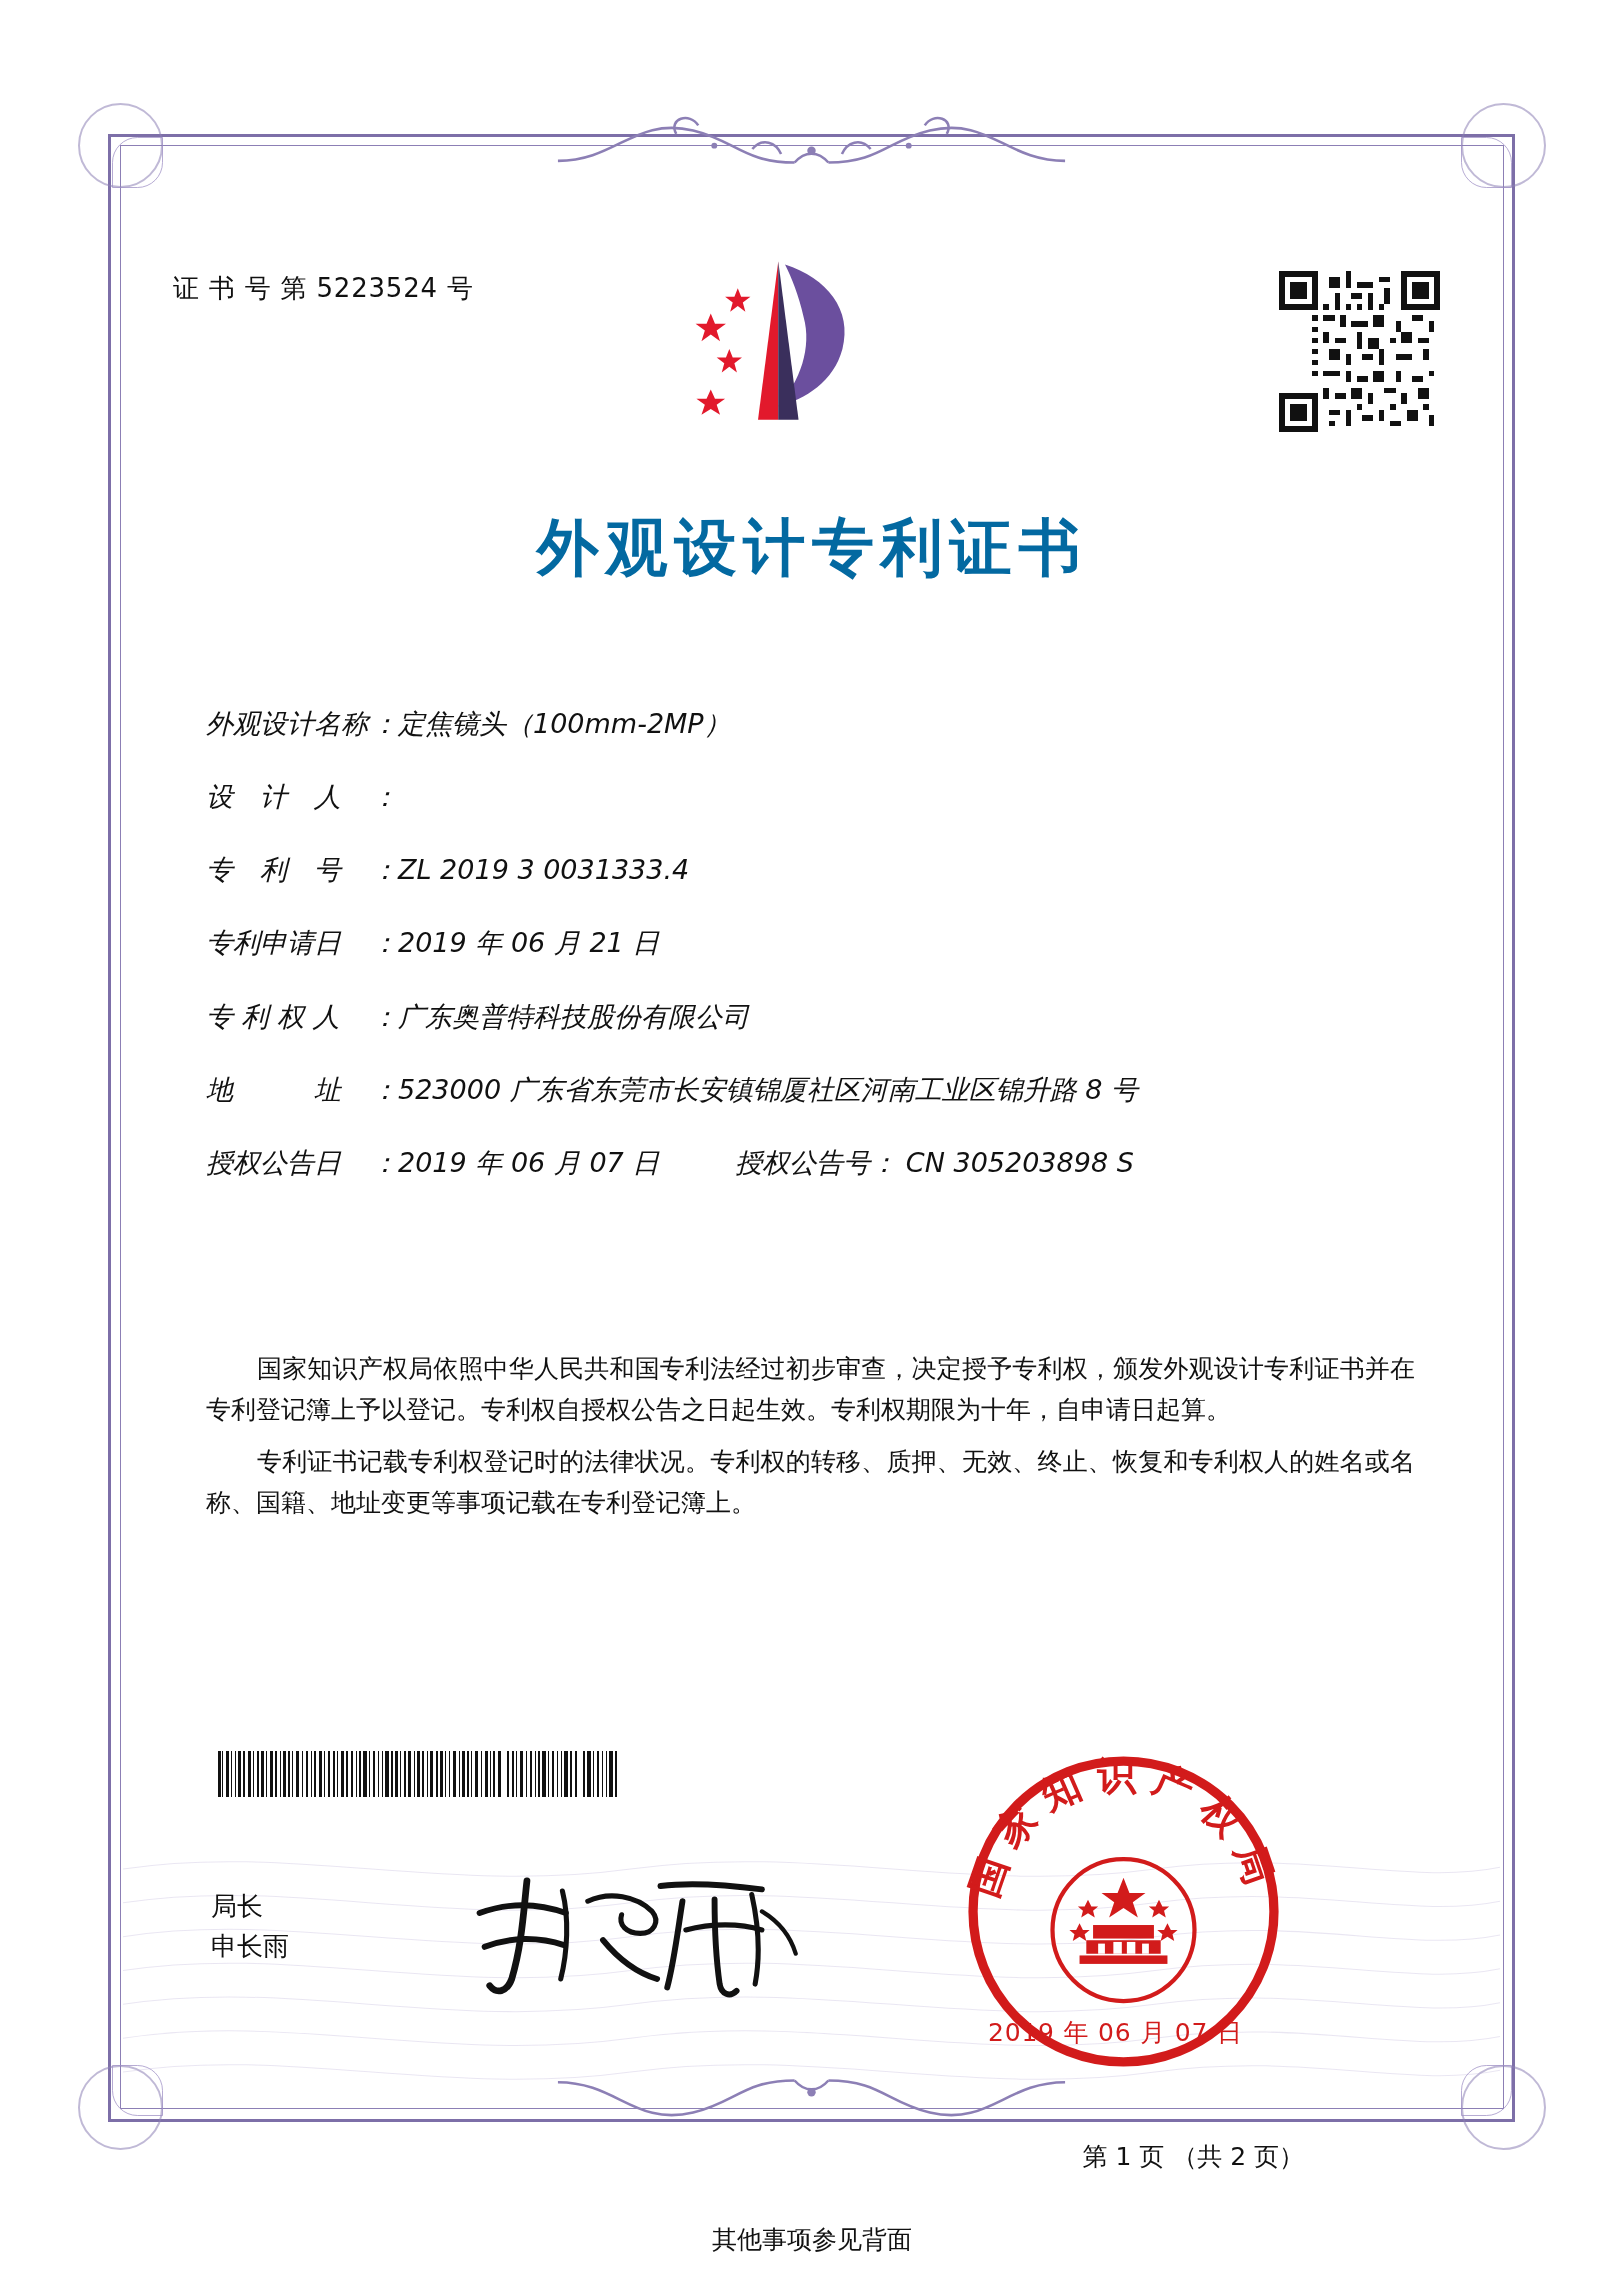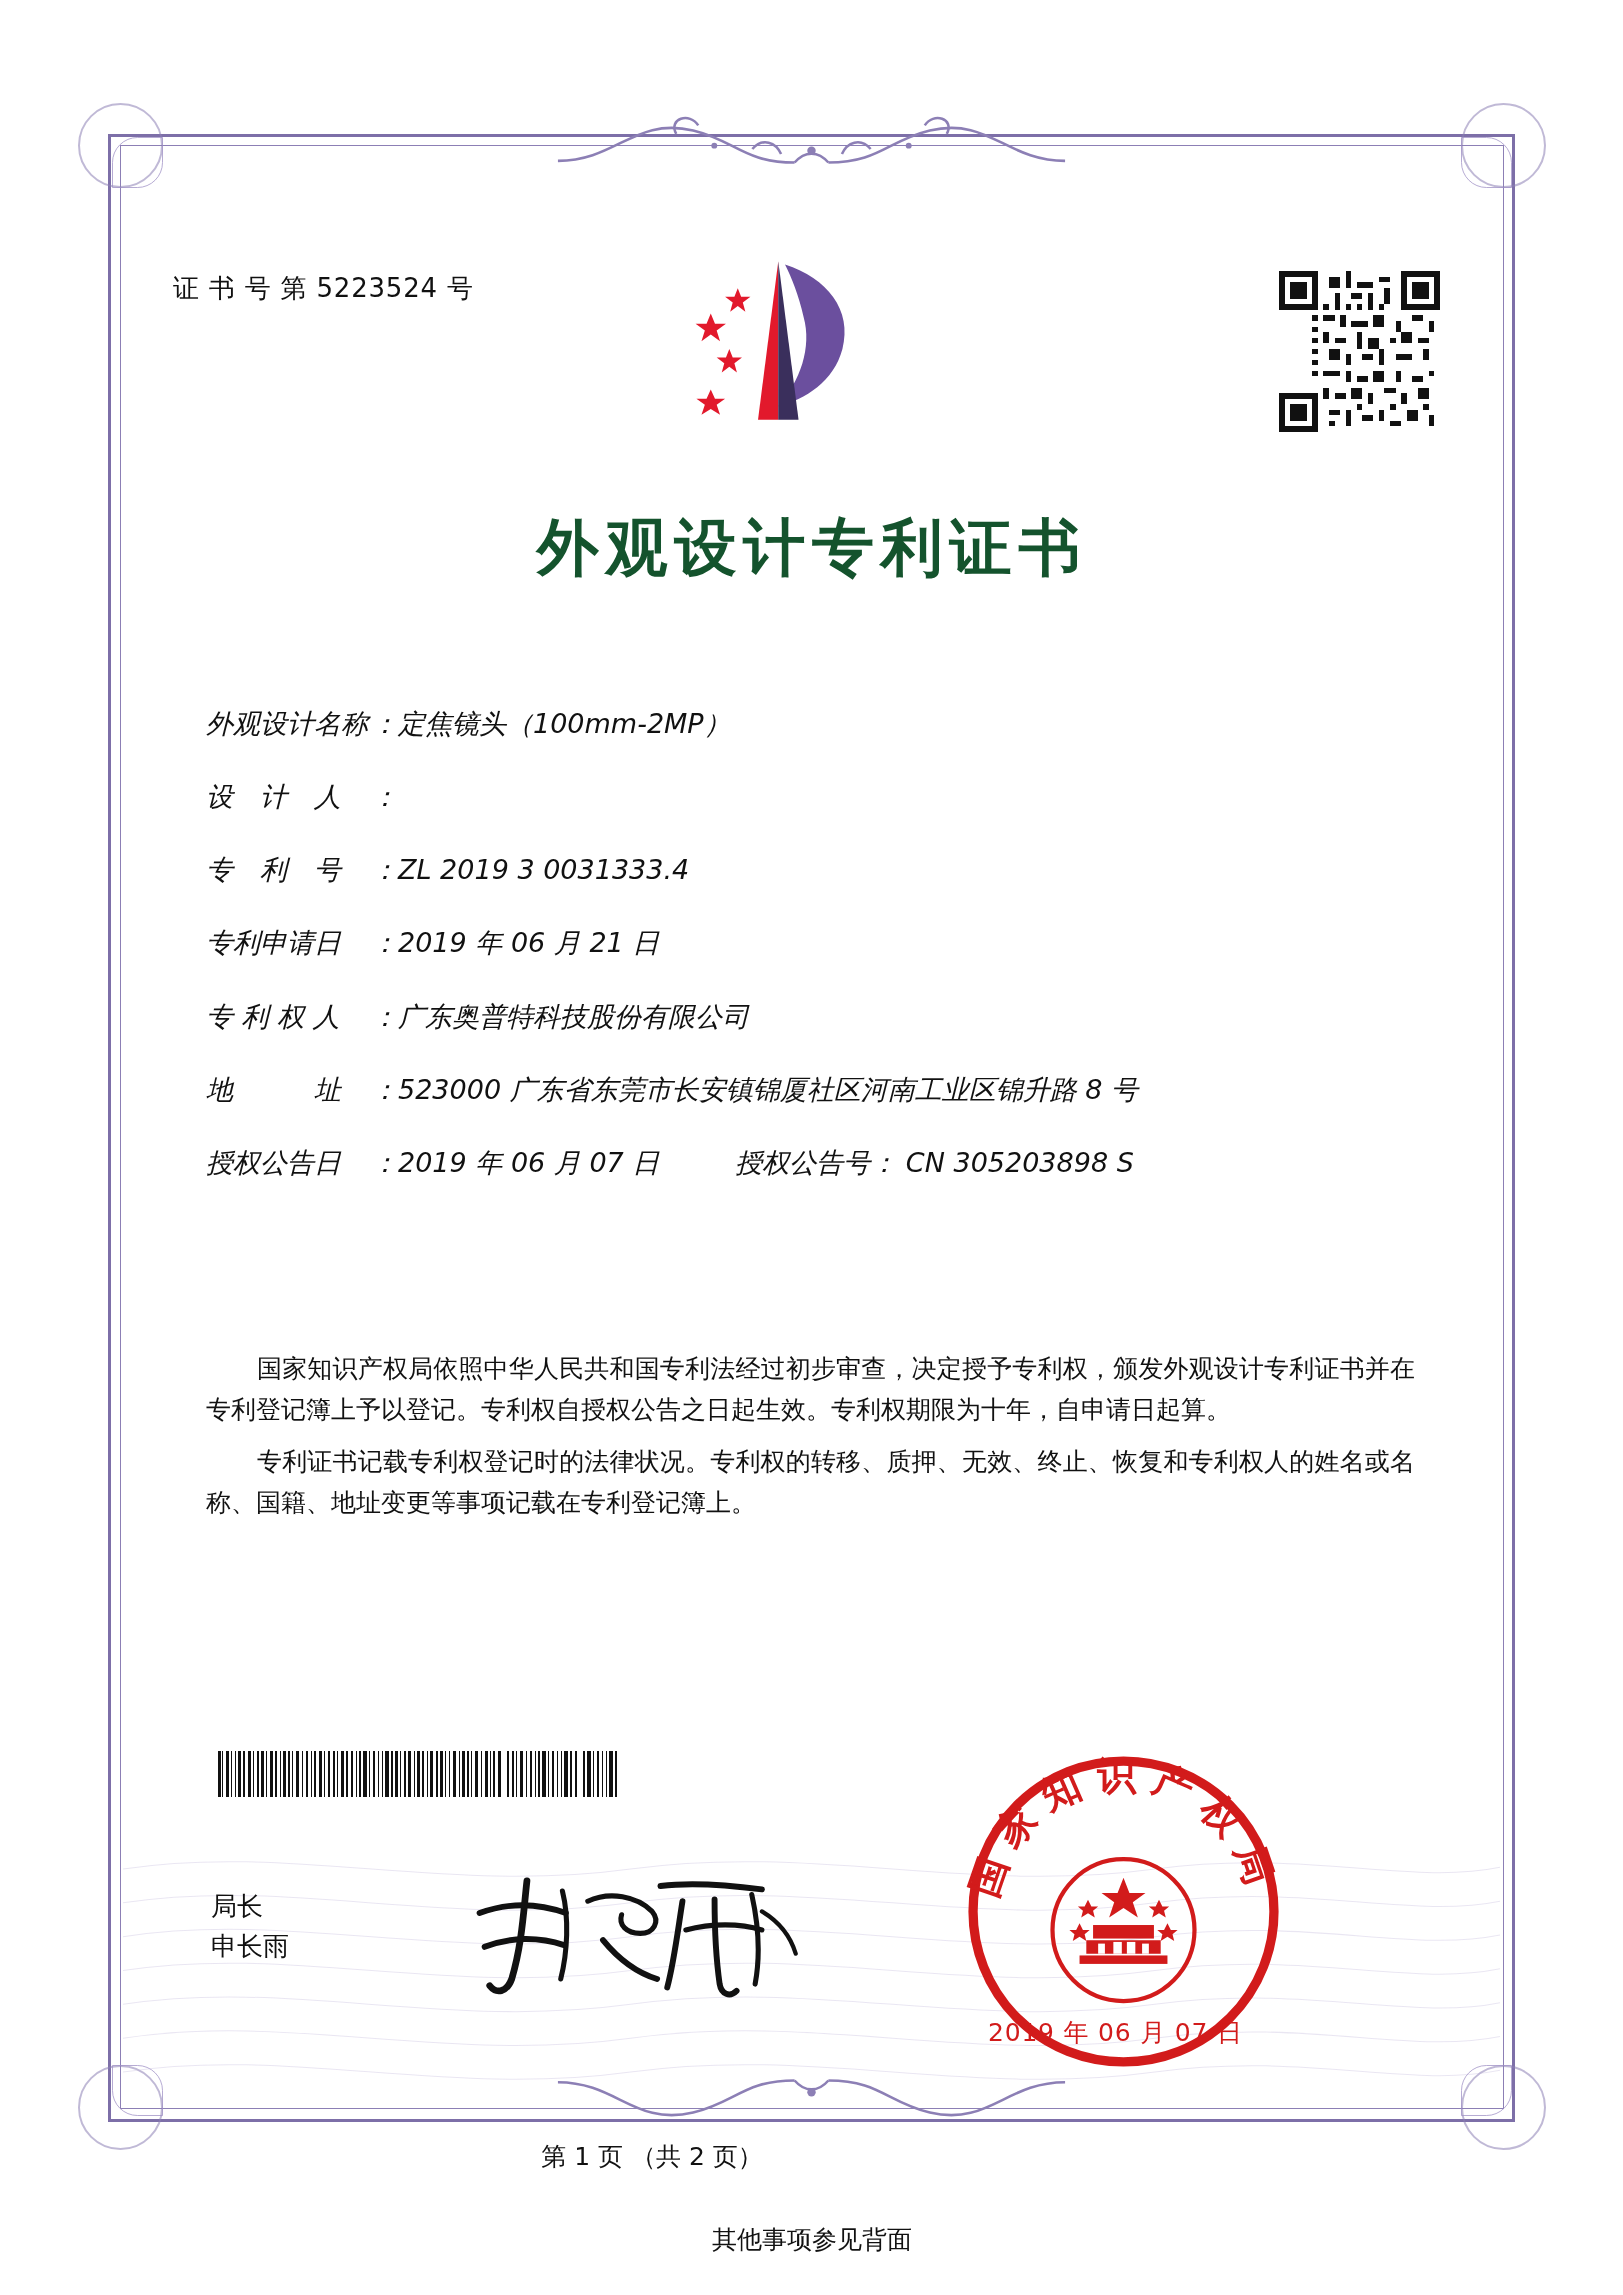--- a/index.html
+++ b/index.html
@@ -120,21 +120,21 @@
   
   .cert-title {
     position: absolute;
     left: 0;
     top: 506px;
     width: 1624px;
     text-align: center;
     font-size: 62px;
     font-weight: bold;
     letter-spacing: 6.8px;
-    color: #14532d;
+    color: #0369a1;
     font-family: "DejaVu Sans", "Liberation Sans", sans-serif;
   }
 
   
   .fields {
     position: absolute;
     left: 206px;
     top: 704px;
     width: 1201px;
   }
@@ -232,21 +232,21 @@
     letter-spacing: 0.8px;
     font-family: "DejaVu Sans", "Liberation Sans", sans-serif;
   }
 
   
   .page-number {
     position: absolute;
     left: 0;
     top: 2140px;
     width: 1304px;
-    text-align: center;
+    text-align: right;
     font-size: 25px;
     color: #111;
   }
   .back-note {
     position: absolute;
     left: 0;
     top: 2223px;
     width: 1624px;
     text-align: center;
     font-size: 25px;

